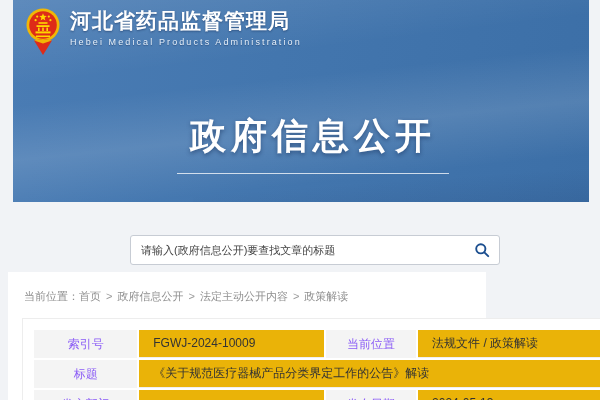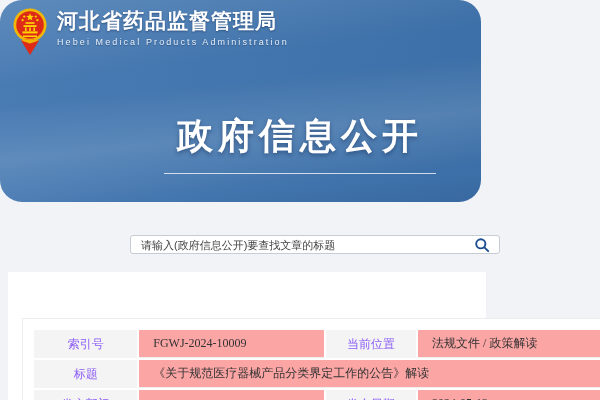--- a/index.html
+++ b/index.html
@@ -5,23 +5,22 @@
   html,body{margin:0;padding:0;}
   body{
     width:600px;height:400px;overflow:hidden;
     font-family:"Liberation Sans","DejaVu Sans",sans-serif;
     background:#f1f3f6;
   }
   .page{position:relative;width:600px;height:400px;overflow:hidden;}
 
   
   .hero{
-    position:absolute;left:0;top:0;width:481px;height:202px;overflow:hidden;
+    position:absolute;left:13px;top:0;width:576px;height:202px;overflow:hidden;
     background:linear-gradient(100deg,#4a7cb4 0%,#4376ae 45%,#3c6fa7 100%);
-    border-radius:22px;
   }
   .streak{position:absolute;pointer-events:none;}
   .streak.s1{
     left:-120px;top:-60px;width:900px;height:150px;transform:rotate(-7deg);
     background:linear-gradient(to bottom,rgba(255,255,255,.14),rgba(255,255,255,0) 70%);
   }
   .streak.s2{
     left:-60px;top:70px;width:820px;height:120px;transform:rotate(-6deg);
     background:linear-gradient(to bottom,rgba(255,255,255,0),rgba(255,255,255,.12) 45%,rgba(255,255,255,0) 90%);
   }
@@ -46,21 +45,21 @@
     text-shadow:0 2px 4px rgba(10,30,70,.45);
   }
   .banner-underline{
     width:272px;height:1px;margin:12px auto 0;
     background:rgba(255,255,255,.75);
   }
 
   
   .search-section{position:absolute;left:0;top:202px;width:600px;height:70px;background:#f1f3f6;}
   .search-box{
-    position:absolute;left:130px;top:33px;width:370px;height:19px;
+    position:absolute;left:130px;top:33px;width:370px;height:30px;
     background:#fff;border:1px solid #c7ccd4;border-radius:3px;
     display:flex;align-items:center;box-sizing:border-box;
   }
   .search-input{
     flex:1;height:100%;border:none;outline:none;background:transparent;
     font-family:"Liberation Sans","DejaVu Sans",sans-serif;
     font-size:11px;color:#333;padding:0 6px 0 10px;
   }
   .search-input::placeholder{color:#444;opacity:1;}
   .search-btn{
@@ -80,21 +79,21 @@
   .table-box{
     position:absolute;left:22px;top:318px;width:700px;height:120px;
     background:#fff;border:1px solid #ededed;box-sizing:border-box;padding:9px;
   }
   table.info-table{
     border-collapse:separate;border-spacing:2px;table-layout:fixed;
     width:707px;font-size:12px;color:#333;
   }
   table.info-table td{height:25px;line-height:25px;overflow:hidden;white-space:nowrap;}
   td.lbl{background:#f4f4f4;text-align:center;color:#8b5cf6;}
-  td.val{background:#fca5a5;border-bottom:1px solid #efefef;padding-left:14px;font-family:Liberation Serif, serif;}
+  td.val{background:#eab308;border-bottom:1px solid #efefef;padding-left:14px;}
   .c-l1{width:103px;}.c-v1{width:184px;}.c-l2{width:90px;}.c-v2{width:318px;}
 </style>
 </head>
 <body>
 
 <div class="page">
 
   <div class="hero">
     <div class="streak s1"></div>
     <div class="streak s2"></div>
@@ -138,20 +137,23 @@
         <svg width="16" height="16" viewBox="0 0 16 16" aria-hidden="true">
           <circle cx="6.8" cy="6.8" r="4.6" fill="none" stroke="#1b4e8f" stroke-width="1.9"></circle>
           <line x1="10.4" y1="10.4" x2="14.2" y2="14.2" stroke="#1b4e8f" stroke-width="1.9" stroke-linecap="round"></line>
         </svg>
       </button>
     </div>
   </div>
 
   <div class="content-card"></div>
 
+  <div class="breadcrumb">
+    <span>当前位置：</span><span class="crumb">首页</span><span class="sep">&gt;</span><span class="crumb">政府信息公开</span><span class="sep">&gt;</span><span class="crumb">法定主动公开内容</span><span class="sep">&gt;</span><span class="crumb">政策解读</span>
+  </div>
 
   <div class="table-box">
     <table class="info-table">
       <colgroup>
           <col class="c-l1">
           <col class="c-v1">
           <col class="c-l2">
           <col class="c-v2">
         </colgroup>
       <tbody>

